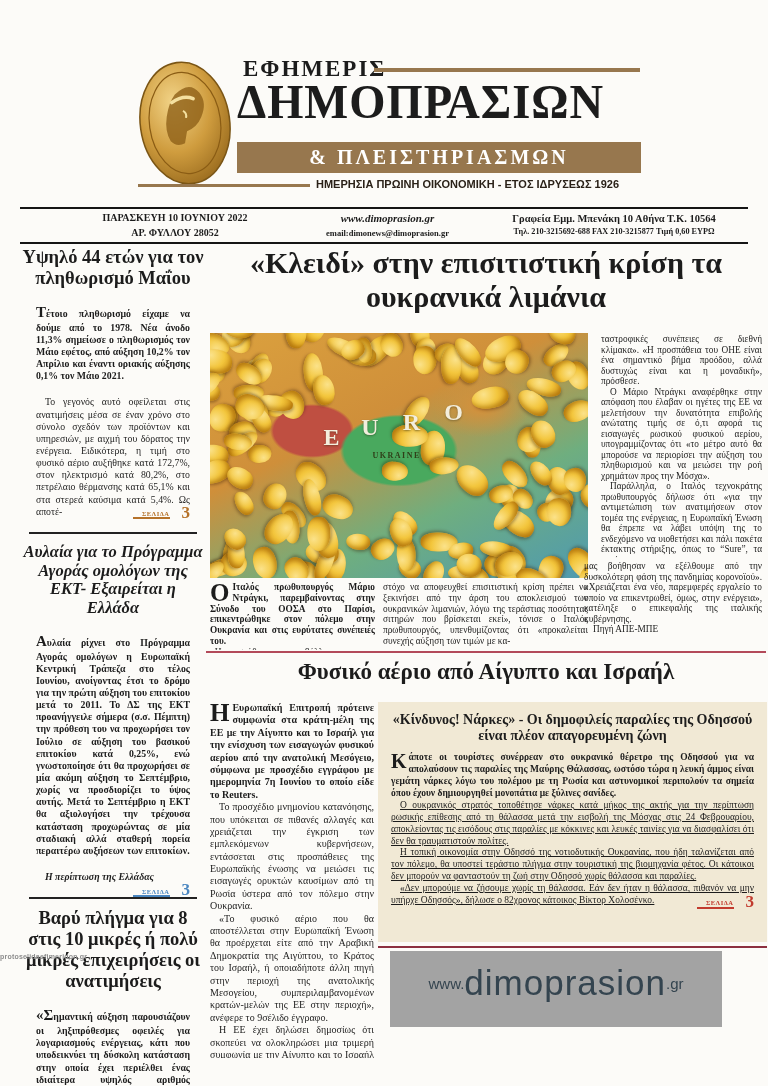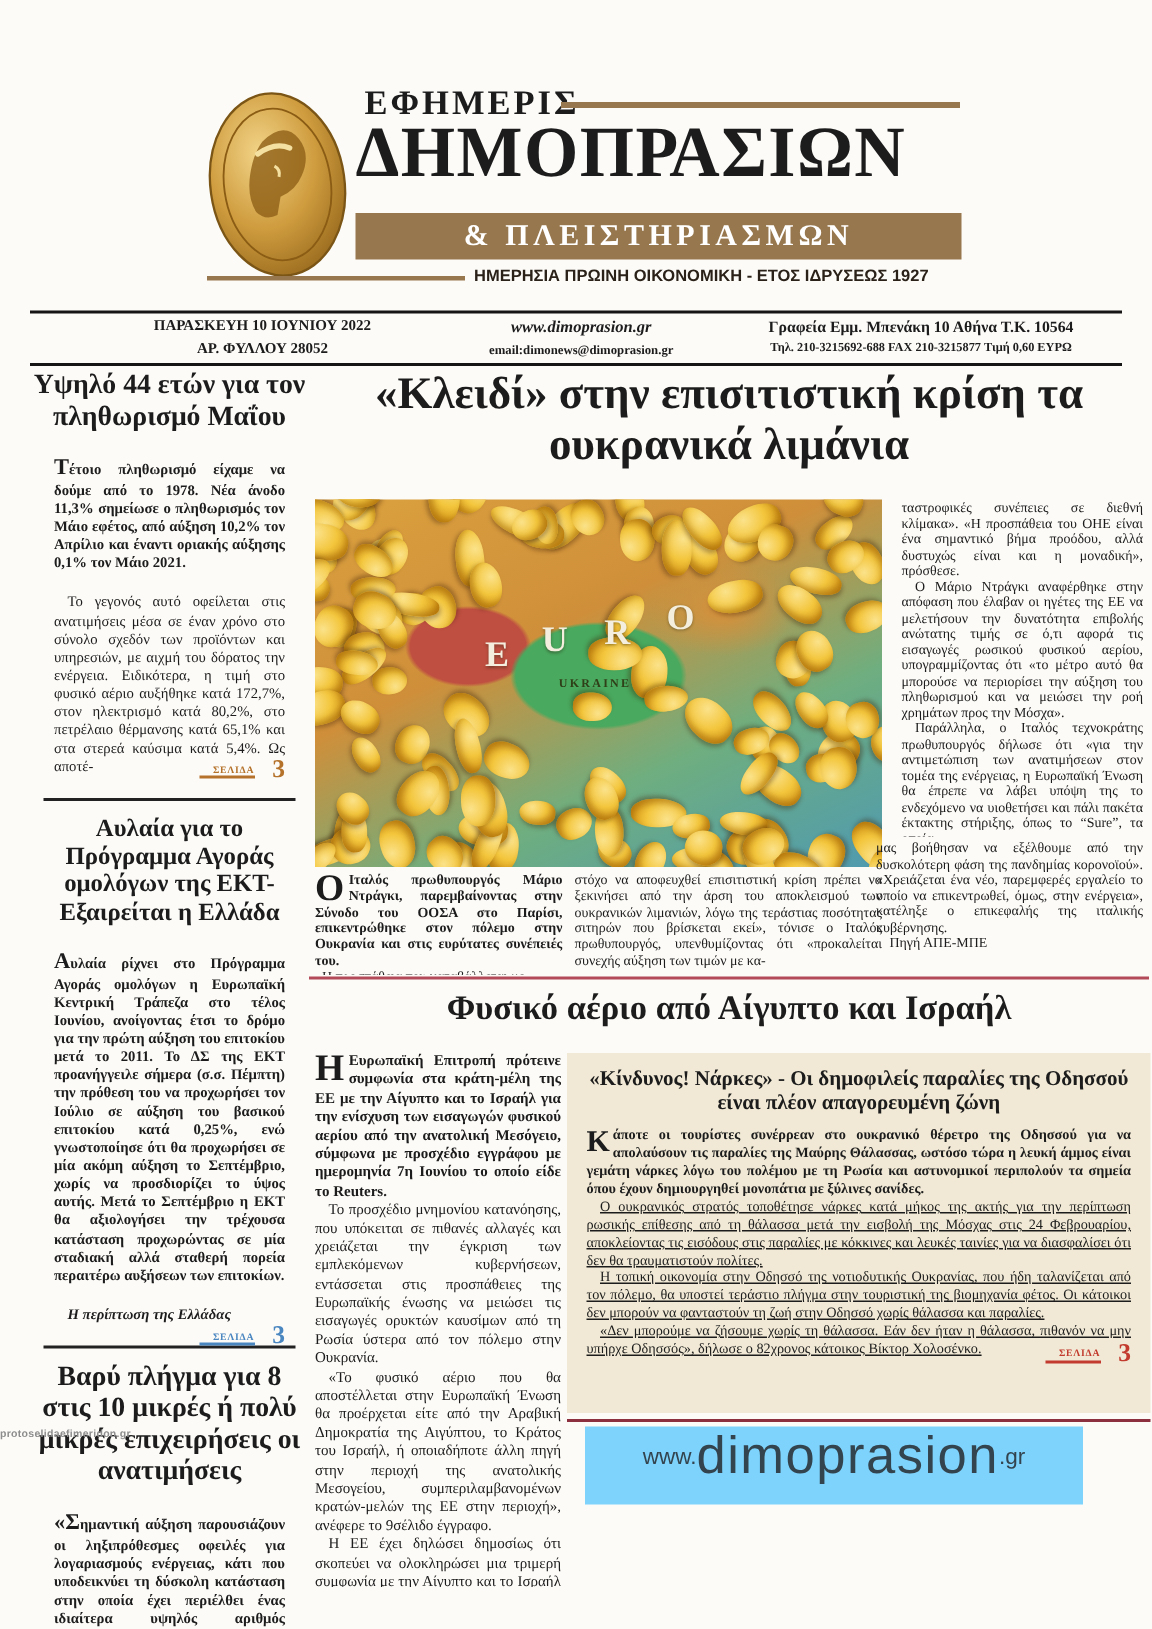--- a/index.html
+++ b/index.html
@@ -28,21 +28,21 @@
   .info-center .l1{font-size:11px;font-style:italic;}
   .info-center .l2{font-size:8.5px;font-weight:bold;}
   .info-right{left:478px;width:272px;}
   .info-right .l1{font-size:10.5px;}
   .info-right .l2{font-size:8.2px;}
 
   
   .leftcol{position:absolute;left:22px;top:247px;width:182px;}
   .leftcol h2{margin:0 0 9px;text-align:center;font-weight:bold;line-height:1.14;}
   .h-a1{font-size:18.5px;}
-  .h-a2{font-size:16.5px;}
+  .h-a2{font-size:16.5px;font-style:italic;}
   .h-a3{font-size:18.5px;}
   .leftcol p{margin:14px;font-size:9.8px;line-height:1.24;text-align:justify;}
   .leftcol p.b{font-weight:bold;}
   .leftcol p.ind{text-indent:9px;}
   .divider{width:168px;height:2px;background:#222;margin:9px auto;}
   .dc-sm{font-size:15px;font-weight:bold;}
   .foot-it{font-style:italic;font-weight:bold;}
   .wm{position:absolute;left:0px;top:953px;font-family:"Liberation Sans",sans-serif;font-size:7px;
       font-weight:bold;color:#8d8d8d;letter-spacing:.2px;}
 
@@ -90,21 +90,21 @@
          box-sizing:border-box;padding:8px 13px 6px;overflow:hidden;}
   .mines h3{margin:2px 0 8px;text-align:center;font-size:14px;font-weight:bold;line-height:1.16;}
   .mines p{margin:0;font-size:9.5px;line-height:1.25;text-align:justify;}
   .mines p.b{font-weight:bold;}
   .mines p.ind{text-indent:9px;text-decoration:underline;}
   .dc-k{float:left;font-size:20px;line-height:17px;font-weight:bold;padding:1px 2px 0 0;}
 
   .rule-dark{position:absolute;left:378px;top:946px;width:389px;height:2px;background:#8c3040;}
 
   
-  .banner{position:absolute;left:390px;top:951px;width:332px;height:52px;background:#7dd3fc;
+  .banner{position:absolute;left:390px;top:951px;width:332px;height:76px;background:#a3a3a3;
           display:flex;align-items:baseline;justify-content:center;
           font-family:"Liberation Sans",sans-serif;color:#34444f;}
   .banner .sm{font-size:15px;align-self:center;transform:translateY(-6px);}
   .banner .bg{font-size:35px;letter-spacing:1px;align-self:center;transform:translateY(-6px);}
 </style>
 </head>
 <body>
 
 <div class="page">
 
@@ -122,21 +122,21 @@
       <path d="M36 34 Q50 20 60 32 Q68 42 62 56 Q58 66 48 70 L46 82 Q38 86 32 80 Q26 70 28 56 Q30 42 36 34 Z" fill="#8e6018" opacity=".8"></path>
       <path d="M33 42 Q44 34 54 38" stroke="#f4e0a0" stroke-width="3.5" fill="none" stroke-linecap="round"></path>
       <path d="M44 50 Q48 52 47 57" stroke="#f4e0a0" stroke-width="2" fill="none"></path>
     </svg>
   </div>
   <div class="pretitle">ΕΦΗΜΕΡΙΣ</div>
   <div class="pretitle-line"></div>
   <div class="maintitle">ΔΗΜΟΠΡΑΣΙΩΝ</div>
   <div class="band">&amp; ΠΛΕΙΣΤΗΡΙΑΣΜΩΝ</div>
   <div class="tagline-line"></div>
-  <div class="tagline">ΗΜΕΡΗΣΙΑ ΠΡΩΙΝΗ ΟΙΚΟΝΟΜΙΚΗ  -  ΕΤΟΣ ΙΔΡΥΣΕΩΣ 1927</div>
+  <div class="tagline">ΗΜΕΡΗΣΙΑ ΠΡΩΙΝΗ ΟΙΚΟΝΟΜΙΚΗ  -  ΕΤΟΣ ΙΔΡΥΣΕΩΣ 1926</div>
 
   <div class="rule r-top"></div>
   <div class="info info-left">
     <div>ΠΑΡΑΣΚΕΥΗ 10 ΙΟΥΝΙΟΥ 2022</div>
     <div>ΑΡ. ΦΥΛΛΟΥ 28052</div>
   </div>
   <div class="info info-center">
     <div class="l1">www.dimoprasion.gr</div>
     <div class="l2">email:dimonews@dimoprasion.gr</div>
   </div>

